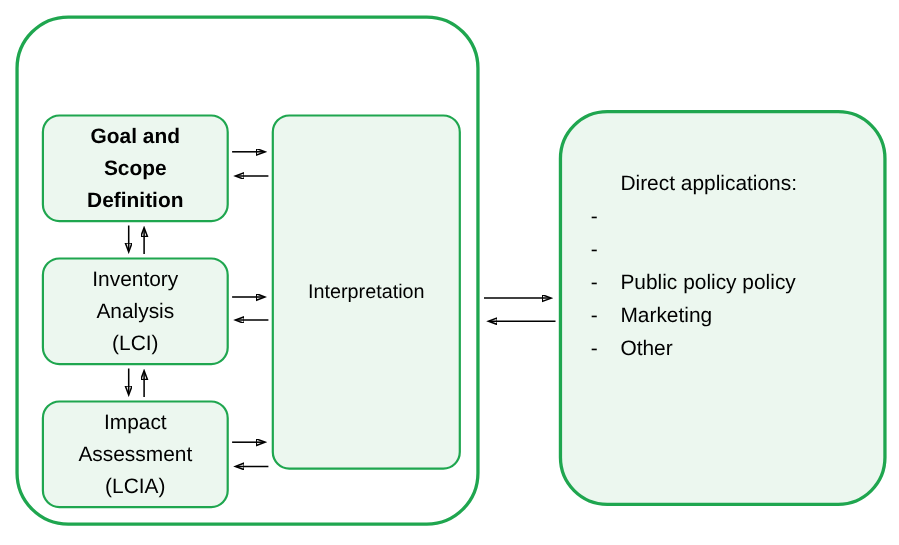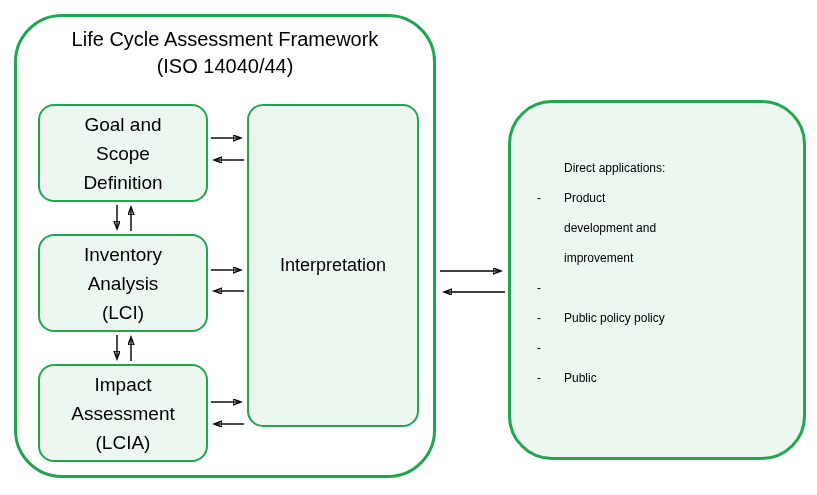--- a/index.html
+++ b/index.html
@@ -45,21 +45,21 @@
     border-radius: 16px;
     background: var(--light-green);
     display: flex;
     align-items: center;
     justify-content: center;
     text-align: center;
     font-size: 19px;
     line-height: 29px;
     white-space: pre-line;
   }
-  .goal      { left: 38px; top: 104px; width: 170px; height: 98px; }
+  .goal      { left: 38px; top: 104px; width: 170px; height: 98px; font-weight: bold; }
   .inventory { left: 38px; top: 234px; width: 170px; height: 98px; }
   .impact    { left: 38px; top: 364px; width: 170px; height: 98px; }
 
   .interpretation {
     position: absolute;
     left: 247px; top: 104px;
     width: 172px; height: 323px;
     border: 2px solid var(--green);
     border-radius: 16px;
     background: var(--light-green);
@@ -72,21 +72,21 @@
 
   
   .apps-box {
     position: absolute;
     left: 508px; top: 100px;
     width: 298px; height: 360px;
     border: 3px solid var(--green);
     border-radius: 44px;
     background: var(--light-green);
     padding: 50px 18px 0 26px;
-    font-size: 12px;
+    font-size: 19px;
     line-height: 30px;
   }
   .apps-title {
     margin-left: 27px;
     margin-bottom: 0;
   }
   .apps-item {
     display: flex;
     align-items: flex-start;
   }
@@ -107,57 +107,51 @@
     pointer-events: none;
   }
   .arrows-layer line, .arrows-layer path { stroke: #000; stroke-width: 1.4; fill: none; }
 </style>
 </head>
 <body>
 
 <div class="canvas">
 
   <div class="frame"></div>
-  <div class="frame-title">
-    <div>Life Cycle Assessment Framework</div>
-    <div>(ISO 14040/44)</div>
-  </div>
 
   <div class="stage-box goal">Goal and
 Scope
 Definition</div>
   <div class="stage-box inventory">Inventory
 Analysis
 (LCI)</div>
   <div class="stage-box impact">Impact
 Assessment
 (LCIA)</div>
   <div class="interpretation">Interpretation</div>
 
   <div class="apps-box">
     <div class="apps-title">Direct applications:</div>
     <div class="apps-item">
       <span class="dash">-</span>
-      <span class="item-text">Product
-development and
-improvement</span>
     </div>
     <div class="apps-item">
       <span class="dash">-</span>
     </div>
     <div class="apps-item">
       <span class="dash">-</span>
       <span class="item-text">Public policy policy</span>
     </div>
     <div class="apps-item">
       <span class="dash">-</span>
+      <span class="item-text">Marketing</span>
     </div>
     <div class="apps-item">
       <span class="dash">-</span>
-      <span class="item-text">Public</span>
+      <span class="item-text">Other</span>
     </div>
   </div>
 
   <svg class="arrows-layer" viewBox="0 0 817 495" xmlns="http://www.w3.org/2000/svg">
     <defs>
       <marker id="ah" markerWidth="10" markerHeight="8" refX="7" refY="3" orient="auto" markerUnits="userSpaceOnUse">
         <path d="M0,0 L8,3 L0,6 z" fill="#000" stroke="none"></path>
       </marker>
     </defs>
 

